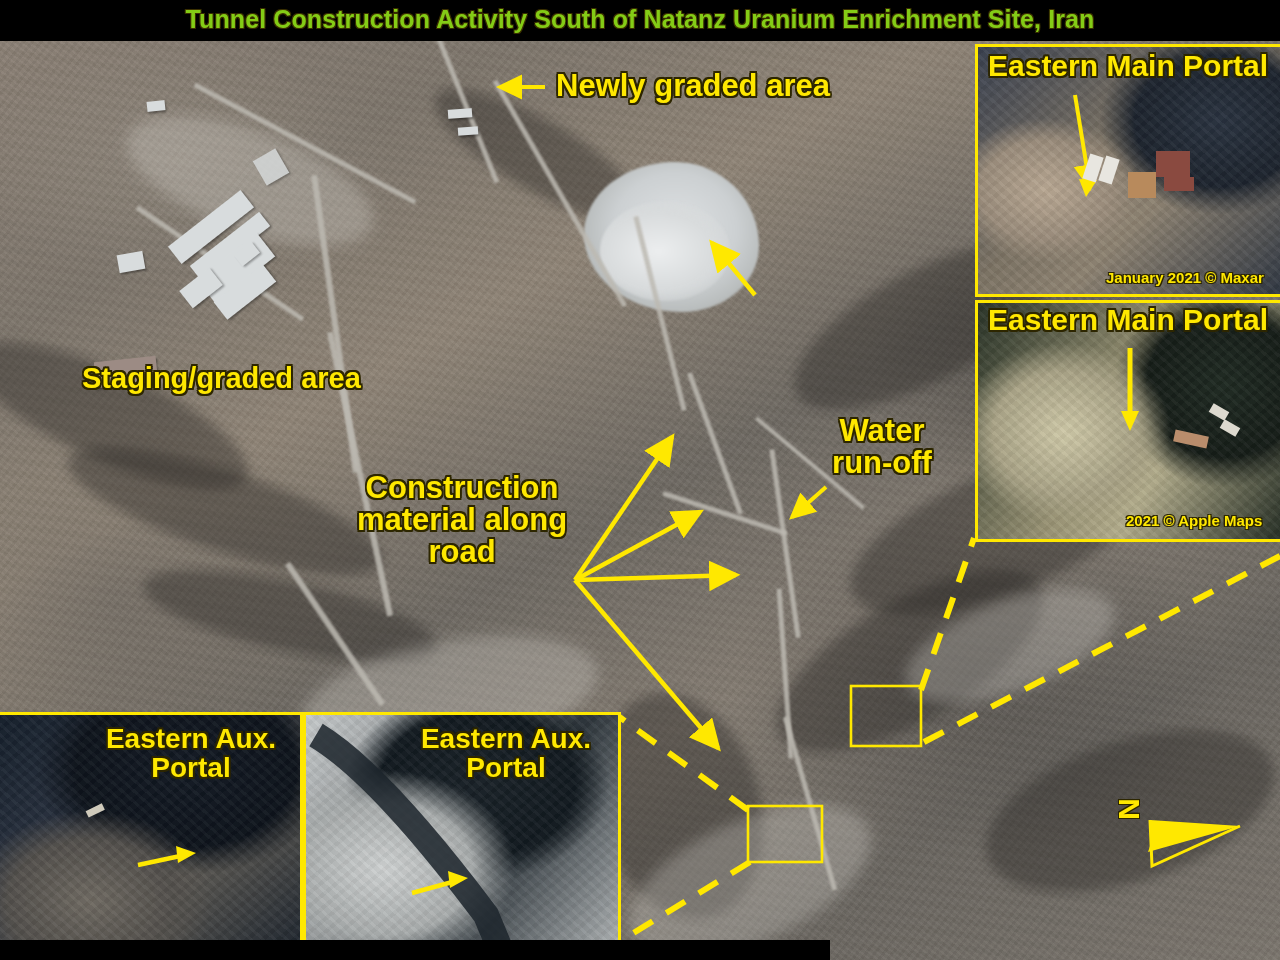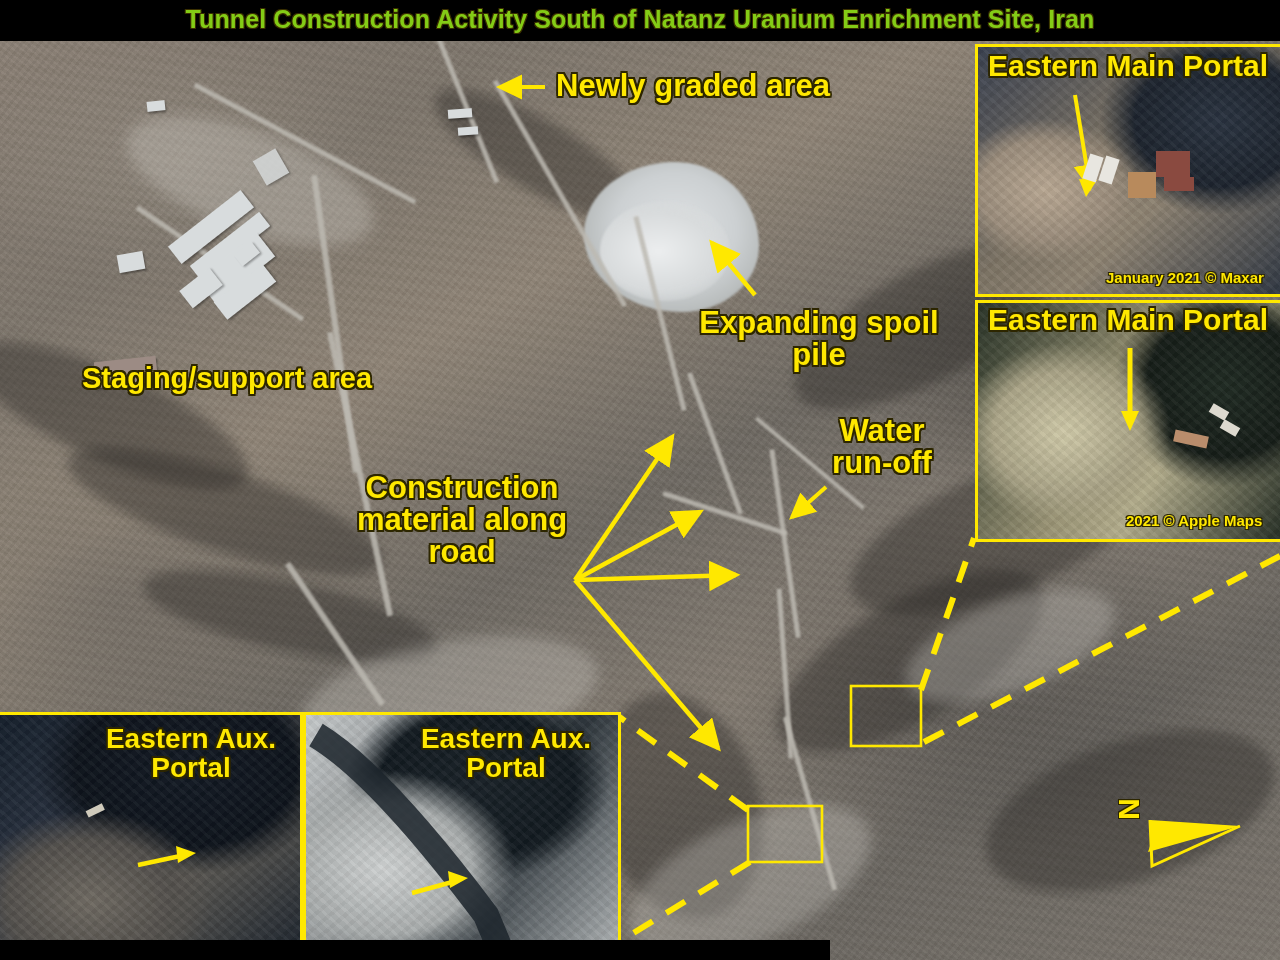--- a/index.html
+++ b/index.html
@@ -197,24 +197,22 @@
     </g>
 
     <g>
       <polygon points="1150,820 1240,826 1148,852 1152,840" fill="#ffe800"></polygon>
       <polyline points="1150,820 1152,866 1240,826" fill="none" stroke="#ffe800" stroke-width="3"></polyline>
     </g>
   </svg>
 
   <div class="anno" style="left:556px;top:70px;font-size:31px;">Newly graded area</div>
 
-  <div class="anno" style="left:684px;top:307px;font-size:31px;text-align:center;width:270px;">Expanding spoil
-pile</div>
-
-  <div class="anno" style="left:82px;top:363px;font-size:29px;">Staging/support area</div>
+
+  <div class="anno" style="left:82px;top:363px;font-size:29px;">Staging/graded area</div>
 
   <div class="anno" style="left:338px;top:472px;font-size:31px;text-align:center;width:248px;">Construction
 material along
 road</div>
 
   <div class="anno" style="left:812px;top:415px;font-size:31px;text-align:center;width:140px;">Water
 run-off</div>
 
   <div class="inset" style="left:975px;top:44px;width:308px;height:247px;">
     <div class="ph ph-rock-a"></div>

